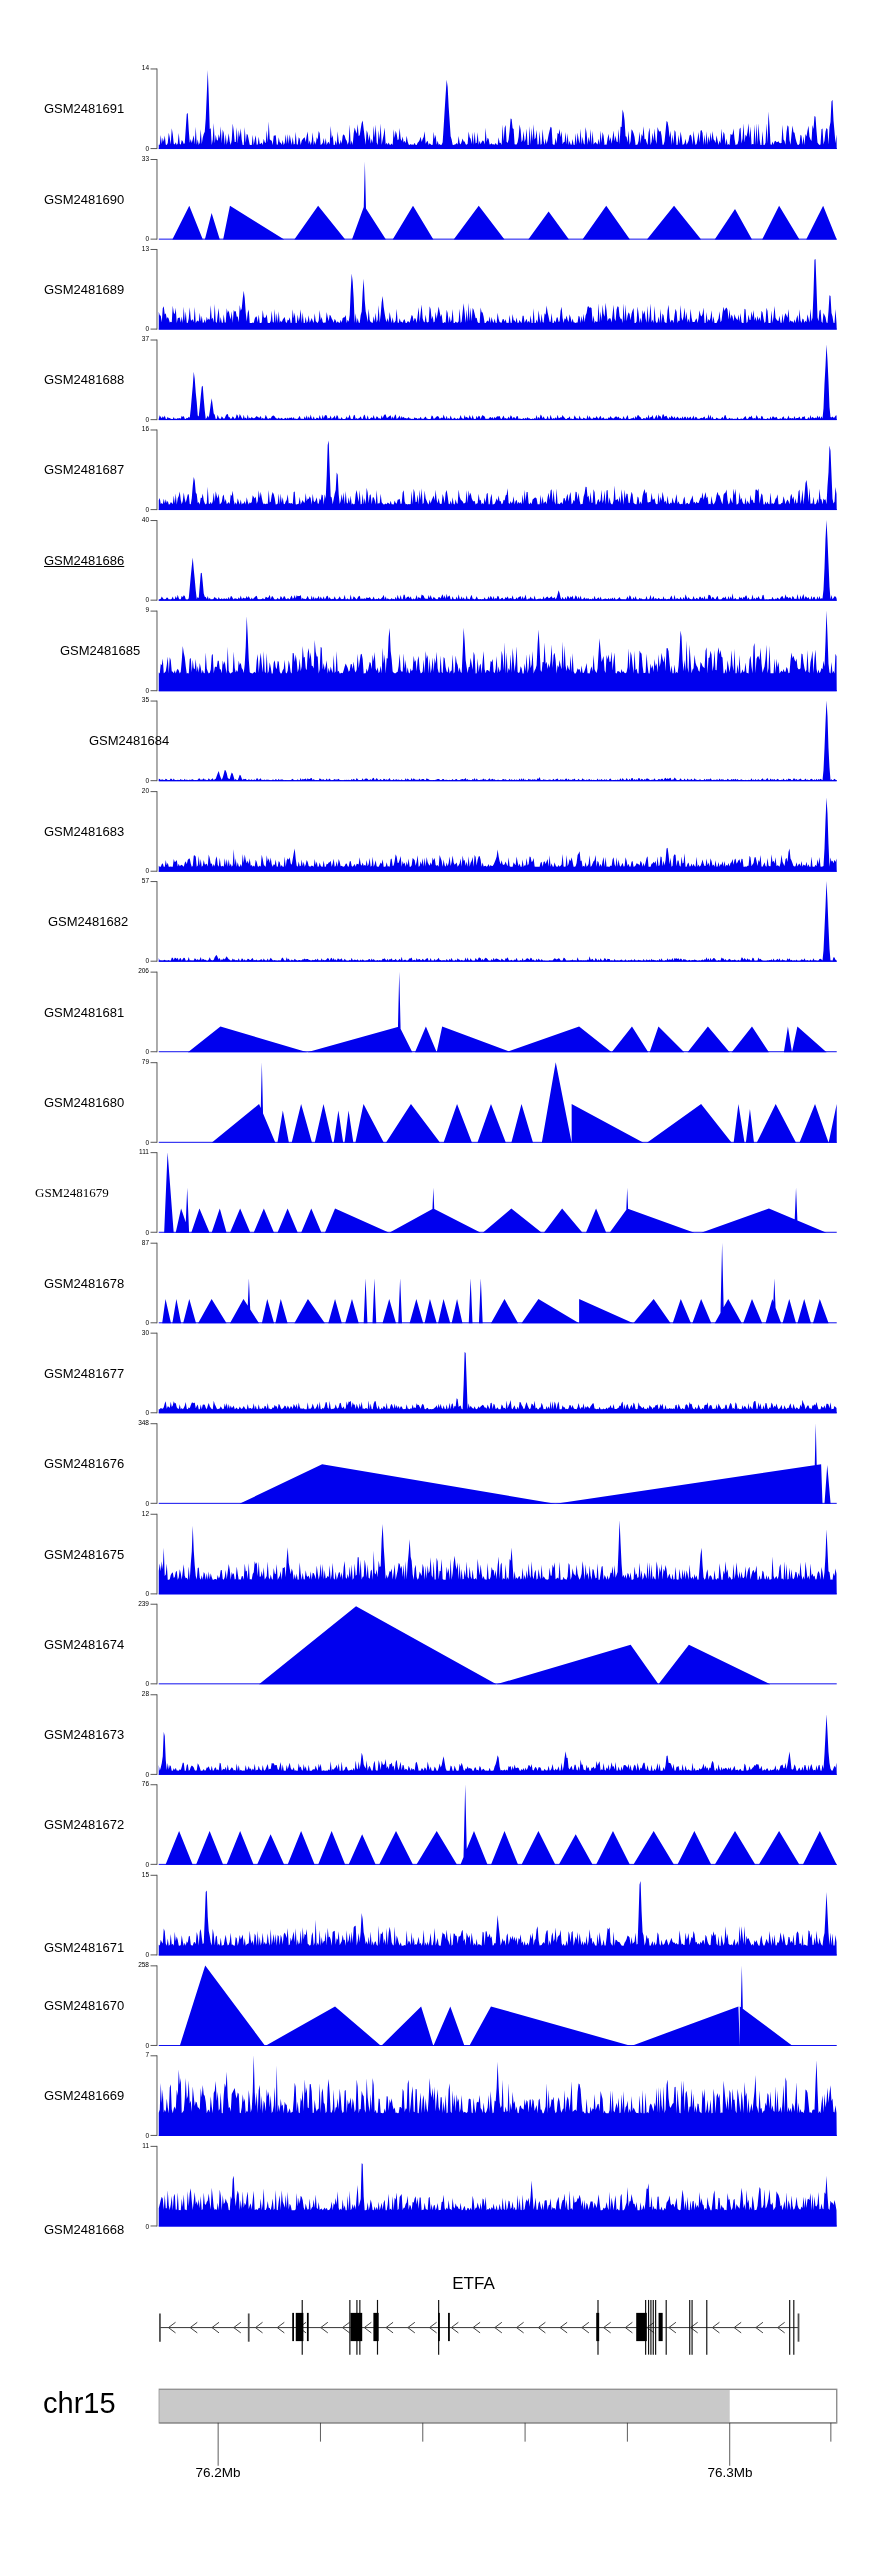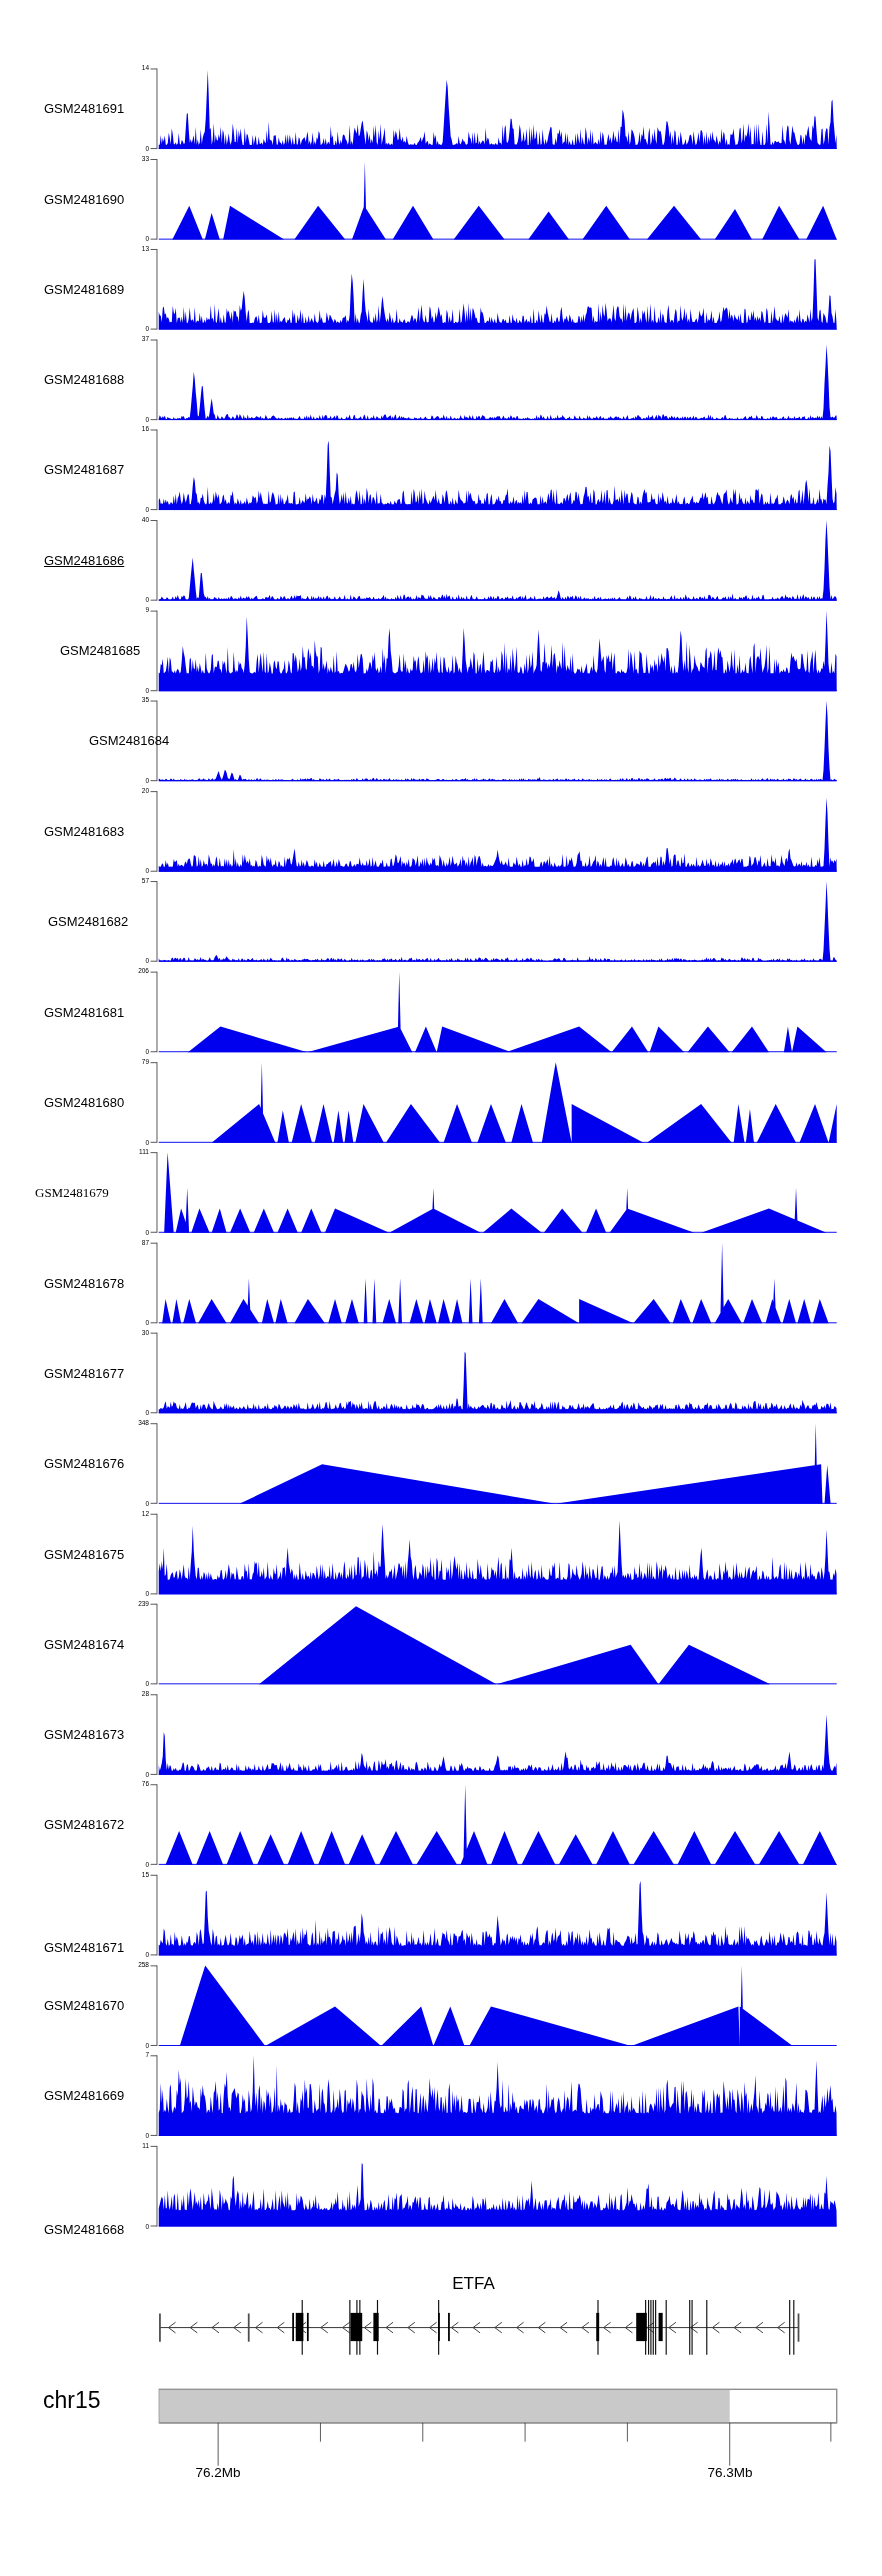--- a/index.html
+++ b/index.html
@@ -9,21 +9,21 @@
     height:2576px;
     background:#ffffff;
     font-family:"Liberation Sans","DejaVu Sans",sans-serif;
     overflow:hidden;
   }
   #fig{position:absolute;left:0;top:0;}
   .lbl{position:absolute;color:#000;white-space:nowrap;}
   .track-label{font-size:13px;letter-spacing:0px;}
   .axis-num{font-size:6.5px;text-align:right;width:71px;}
   .gene-name{font-size:17px;width:129px;text-align:center;}
-  .chrom{font-size:23px;}
+  .chrom{font-size:29px;}
   .mb{font-size:13.5px;width:94px;text-align:center;}
 </style>
 </head>
 <body>
 
 <div id="figure">
   <svg id="fig" width="882" height="2576" viewBox="0 0 1500 4380">
       <g transform="translate(0,116)">
         <line x1="267" y1="0" x2="267" y2="137" stroke="#4d4d4d" stroke-width="1.6"></line>
         <line x1="256" y1="0.8" x2="267" y2="0.8" stroke="#4d4d4d" stroke-width="1.6"></line>

